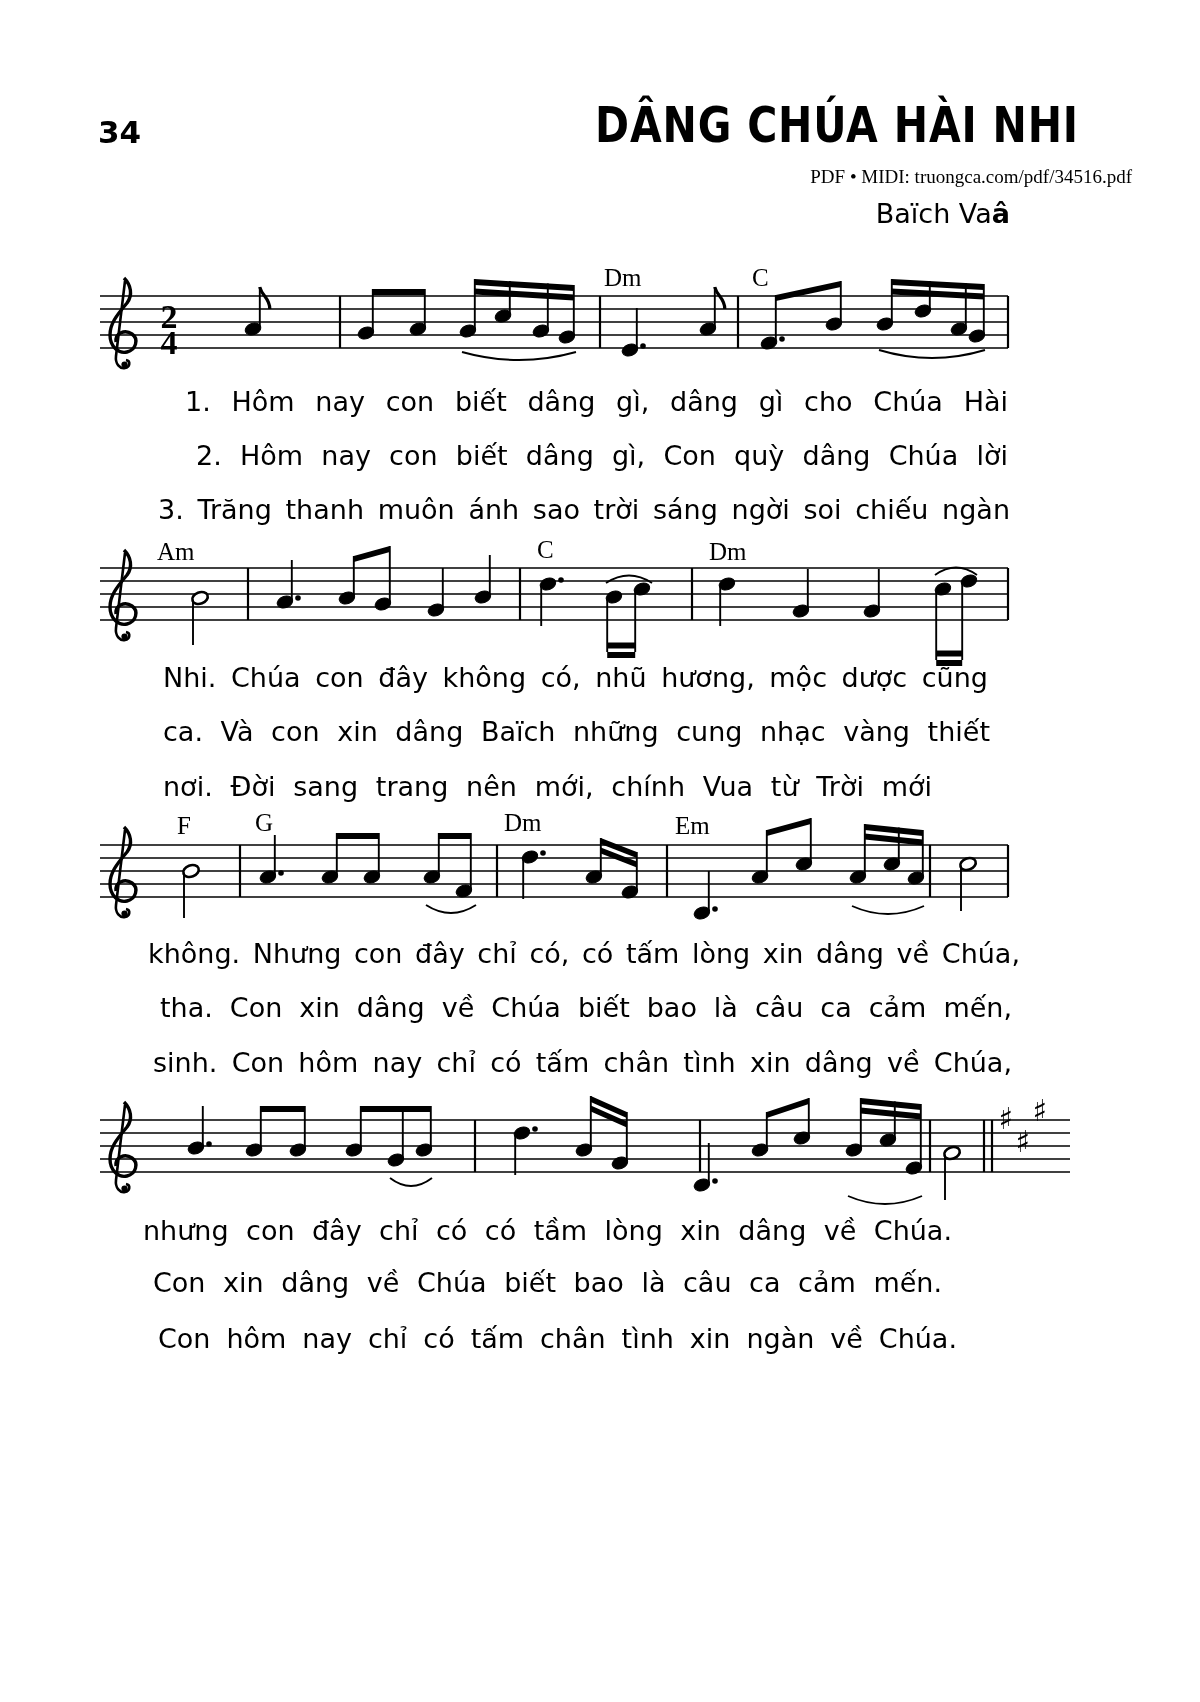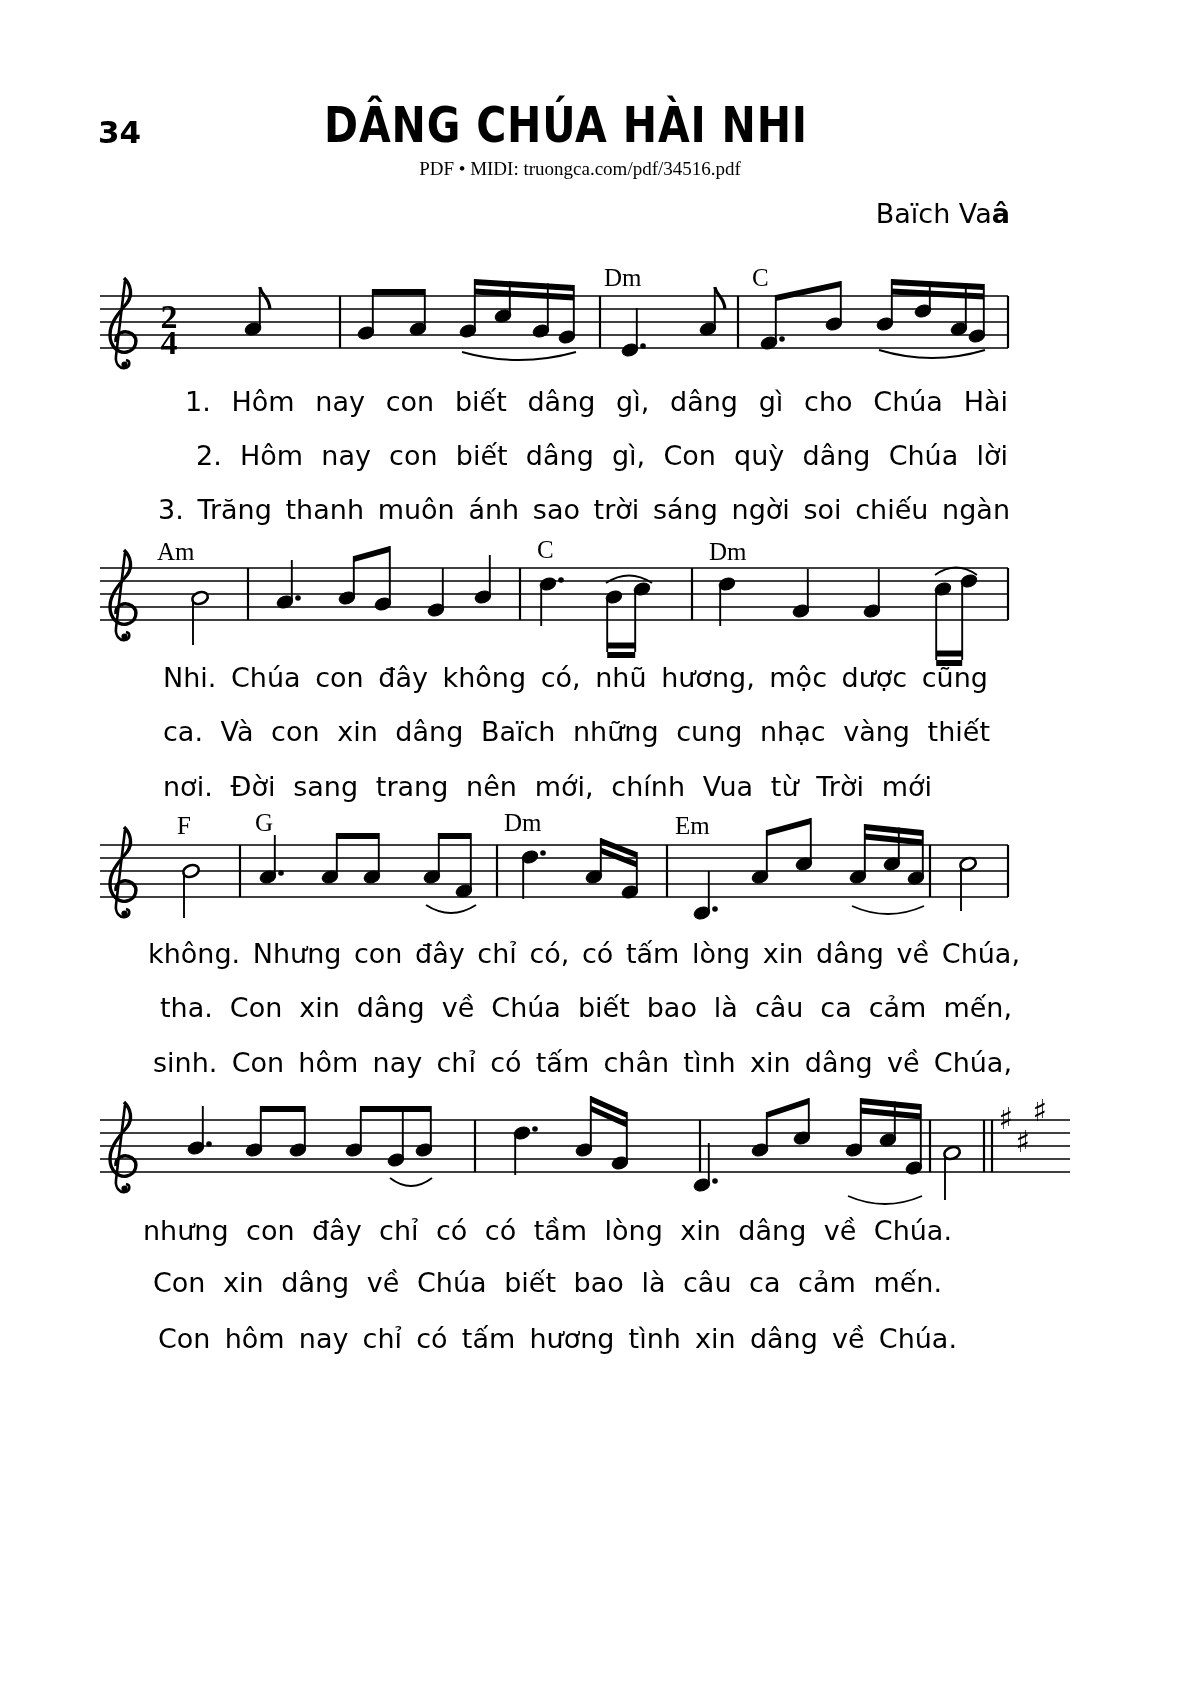--- a/index.html
+++ b/index.html
@@ -1,22 +1,22 @@
 <!DOCTYPE html>
 <html><head>
 <meta charset="utf-8">
 <style>
   html,body{margin:0;padding:0;background:#e8e8e8;}
   .page{position:relative;width:1200px;height:1702px;background:#ffffff;color:#000;
         font-family:"DejaVu Sans","Liberation Sans",sans-serif;overflow:hidden;margin:0 auto;}
   .pagenum{position:absolute;left:98px;top:94px;font-size:31px;font-weight:bold;margin-top:20px;}
-  .titlewrap{position:absolute;left:0;top:96px;width:1132px;text-align:center;}
+  .titlewrap{position:absolute;left:0;top:96px;width:1132px;text-align:right;}
   .title{display:inline-block;font-size:50px;font-weight:bold;white-space:nowrap;
          transform:scaleX(.82);transform-origin:center;letter-spacing:1px;}
-  .subtitle{margin-top:4px;font-family:"Liberation Serif","DejaVu Serif",serif;font-size:19px;padding-left:28px;}
+  .subtitle{margin-top:12px;font-family:"Liberation Serif","DejaVu Serif",serif;font-size:19px;padding-left:28px;}
   .composer{position:absolute;right:190px;top:198px;font-size:27px;white-space:nowrap;}
   .composer .sfx{font-weight:bold;}
   .lyric{position:absolute;font-size:27px;line-height:1.2;text-align:justify;
          -moz-text-align-last:justify;text-align-last:justify;}
   .chord{position:absolute;font-family:"Liberation Serif","DejaVu Serif",serif;font-size:25px;}
   svg.score{position:absolute;left:0;top:0;pointer-events:none;}
 </style>
 </head>
 <body>
 
@@ -287,15 +287,15 @@
       <div class="lyric" style="left: 196px; right: 192px; top: 440px;">2.&nbsp;Hôm nay con biết dâng gì, Con quỳ dâng Chúa lời</div>
       <div class="lyric" style="left: 158px; right: 190px; top: 494px;">3.&nbsp;Trăng thanh muôn ánh sao trời sáng ngời soi chiếu ngàn</div>
       <div class="lyric" style="left: 163px; right: 212px; top: 662px;">Nhi. Chúa con đây không có, nhũ hương, mộc dược cũng</div>
       <div class="lyric" style="left: 163px; right: 210px; top: 716px;">ca. Và con xin dâng Baïch những cung nhạc vàng thiết</div>
       <div class="lyric" style="left: 163px; right: 268px; top: 771px;">nơi. Đời sang trang nên mới, chính Vua từ Trời mới</div>
       <div class="lyric" style="left: 148px; right: 180px; top: 938px;">không. Nhưng con đây chỉ có, có tấm lòng xin dâng về Chúa,</div>
       <div class="lyric" style="left: 160px; right: 188px; top: 992px;">tha. Con xin dâng về Chúa biết bao là câu ca cảm mến,</div>
       <div class="lyric" style="left: 153px; right: 188px; top: 1047px;">sinh. Con hôm nay chỉ có tấm chân tình xin dâng về Chúa,</div>
       <div class="lyric" style="left: 143px; right: 248px; top: 1215px;">nhưng con đây chỉ có có tầm lòng xin dâng về Chúa.</div>
       <div class="lyric" style="left: 153px; right: 258px; top: 1267px;">Con xin dâng về Chúa biết bao là câu ca cảm mến.</div>
-      <div class="lyric" style="left: 158px; right: 243px; top: 1323px;">Con hôm nay chỉ có tấm hương tình xin dâng về Chúa.</div>
+      <div class="lyric" style="left: 158px; right: 243px; top: 1323px;">Con hôm nay chỉ có tấm chân tình xin ngàn về Chúa.</div>
     </div>
 </div>
 
 </body></html>

